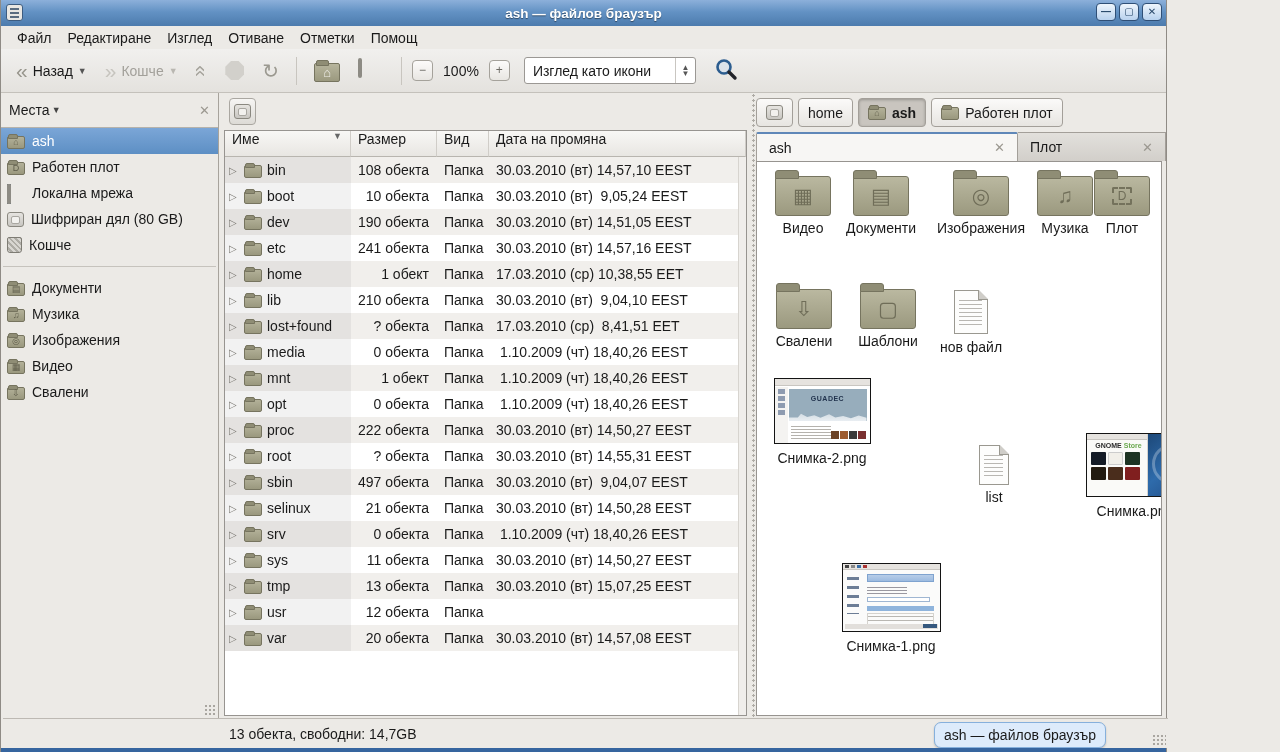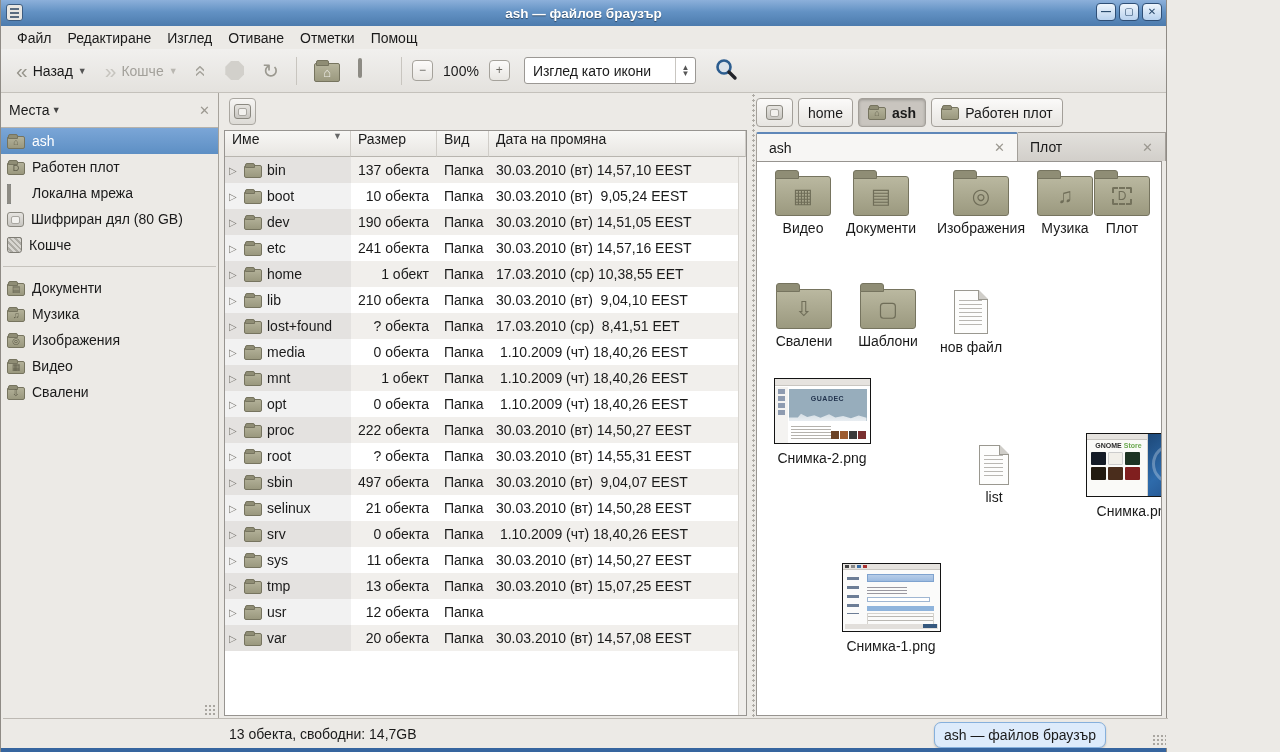--- a/index.html
+++ b/index.html
@@ -343,21 +343,21 @@
         </div>
       <div class="tbody" id="tree-body">
           <div class="trow">
             <div class="cell cell-name">
               <span class="expander">▷</span>
               <span class="sfold">
                 <span class="se"></span>
               </span>
               <span>bin</span>
             </div>
-            <div class="cell cell-size">137 обекта</div>
+            <div class="cell cell-size">108 обекта</div>
             <div class="cell cell-type">Папка</div>
             <div class="cell cell-date">30.03.2010 (вт) 14,57,10 EEST</div>
           </div>
           <div class="trow">
             <div class="cell cell-name">
               <span class="expander">▷</span>
               <span class="sfold">
                 <span class="se"></span>
               </span>
               <span>boot</span>

